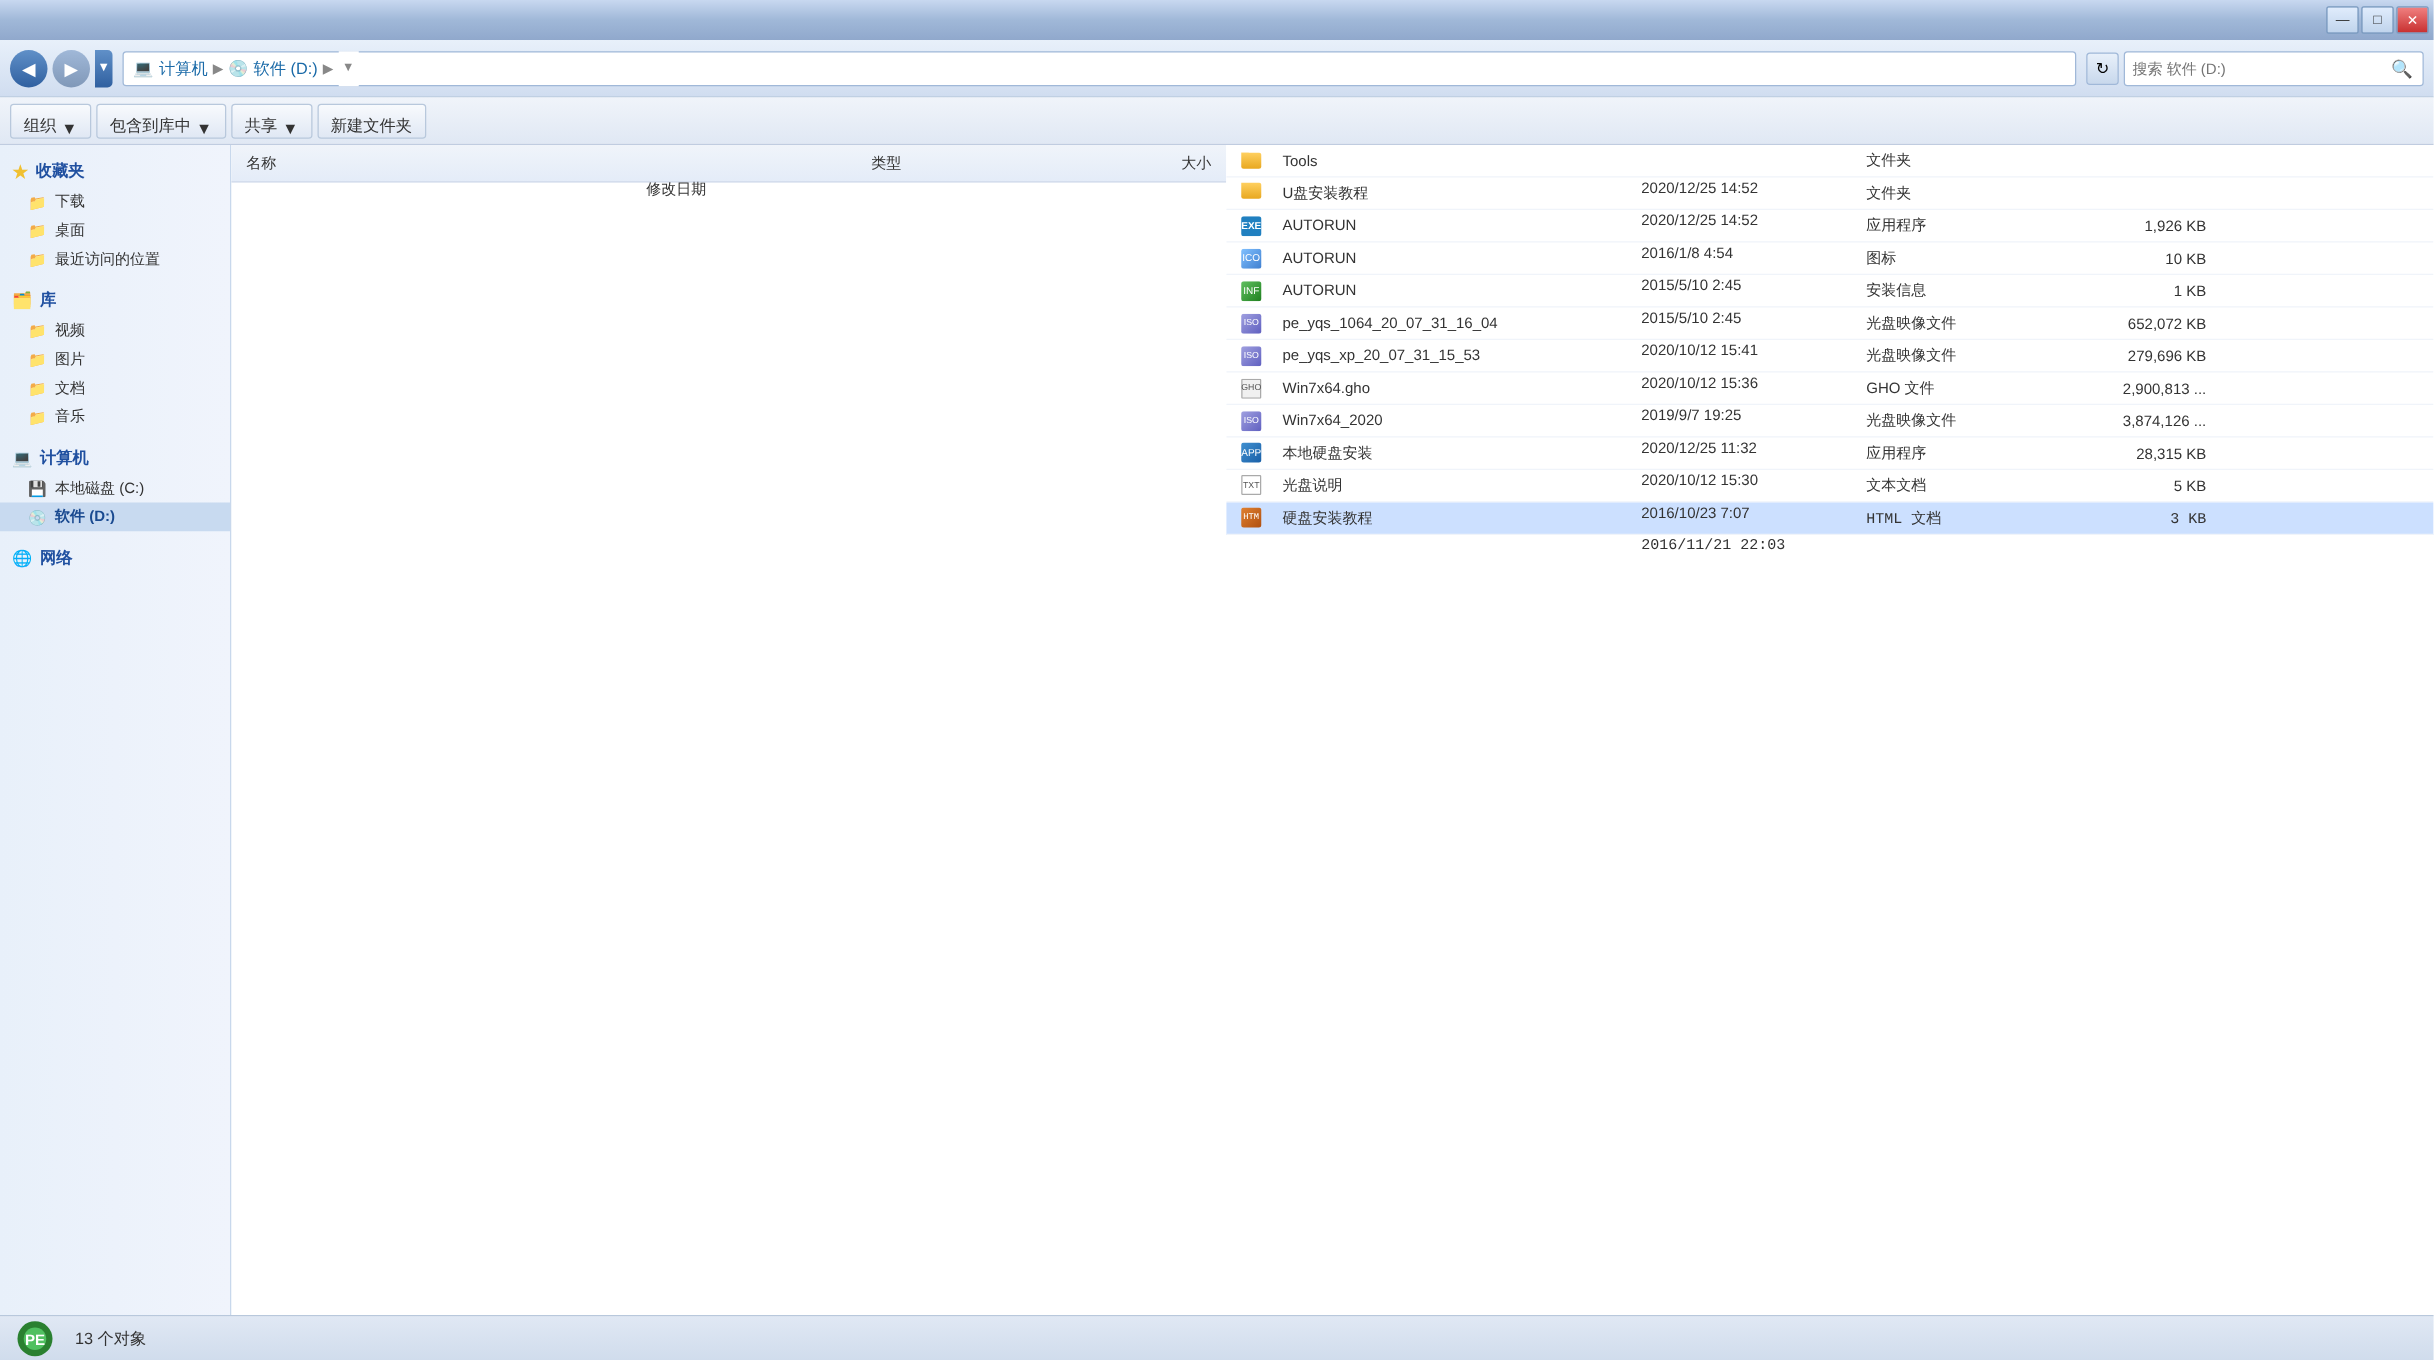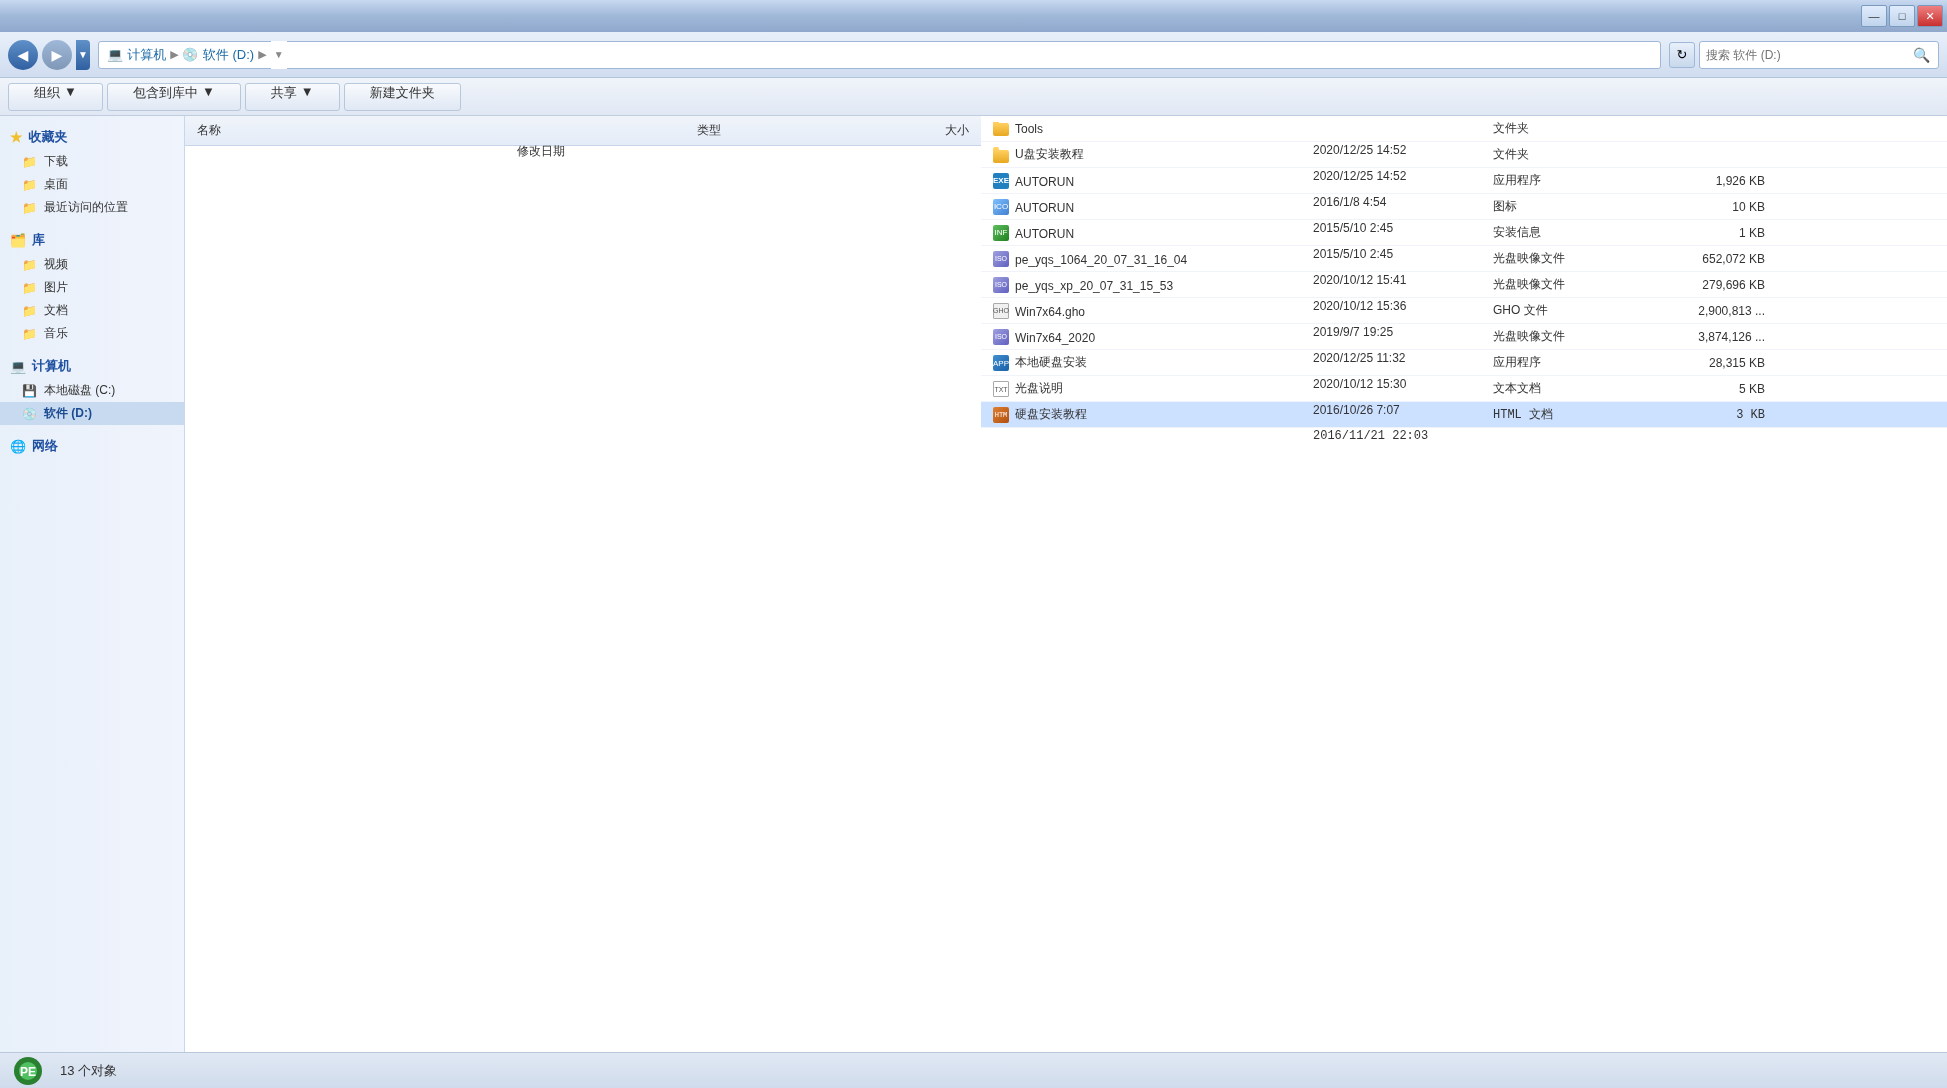--- a/index.html
+++ b/index.html
@@ -161,27 +161,27 @@
       height: 38px;
       background: linear-gradient(to bottom, #f0f4fa, #e0e8f4);
       border-bottom: 1px solid #c0cce0;
       display: flex;
       align-items: center;
       padding: 0 8px;
       gap: 4px;
     }
     .toolbar-btn {
       height: 28px;
-      padding: 0 25px;
+      padding: 0 10px;
       background: linear-gradient(to bottom, #f8fafd, #e0e8f4);
       border: 1px solid #b8c8dc;
       border-radius: 3px;
       cursor: pointer;
       display: flex;
-      align-items: flex-start;
+      align-items: flex-end;
       gap: 4px;
       font-size: 13px;
       color: #333;
       white-space: nowrap;
     }
 
     
     .main-layout {
       display: flex;
       height: calc(1088px - 32px - 46px - 38px - 36px);
@@ -276,22 +276,22 @@
     }
     .file-row.selected { background: #cce0ff; font-family: Liberation Mono, monospace; }
     .file-cell {
       font-size: 12px;
       color: #333;
       overflow: hidden;
       text-overflow: ellipsis;
       white-space: nowrap;
       padding: 0 4px;
       display: flex;
-      align-items: flex-end;
-      gap: 6px;
+      align-items: flex-start;
+      gap: 17px;
     }
     .file-cell.col-name { width: 320px; }
     .file-cell.col-date { width: 180px; }
     .file-cell.col-type { width: 160px; }
     .file-cell.col-size { width: 120px; justify-content: flex-end; }
 
     
     .status-bar {
       height: 36px;
       background: linear-gradient(to bottom, #e0e8f4, #d0dcec);
@@ -678,21 +678,21 @@
     </div>
     <div class="file-cell col-date">2020/10/12 15:30</div>
     <div class="file-cell col-type">应用程序</div>
     <div class="file-cell col-size">28,315 KB</div>
   </div>
         <div class="file-row">
     <div class="file-cell col-name">
       <span class="icon-txt">TXT</span>
       <span>光盘说明</span>
     </div>
-    <div class="file-cell col-date">2016/10/26 7:07</div>
+    <div class="file-cell col-date">2016/10/23 7:07</div>
     <div class="file-cell col-type">文本文档</div>
     <div class="file-cell col-size">5 KB</div>
   </div>
         <div class="file-row selected">
     <div class="file-cell col-name">
       <span class="icon-html">HTM</span>
       <span>硬盘安装教程</span>
     </div>
     <div class="file-cell col-date">2016/11/21 22:03</div>
     <div class="file-cell col-type">HTML 文档</div>

